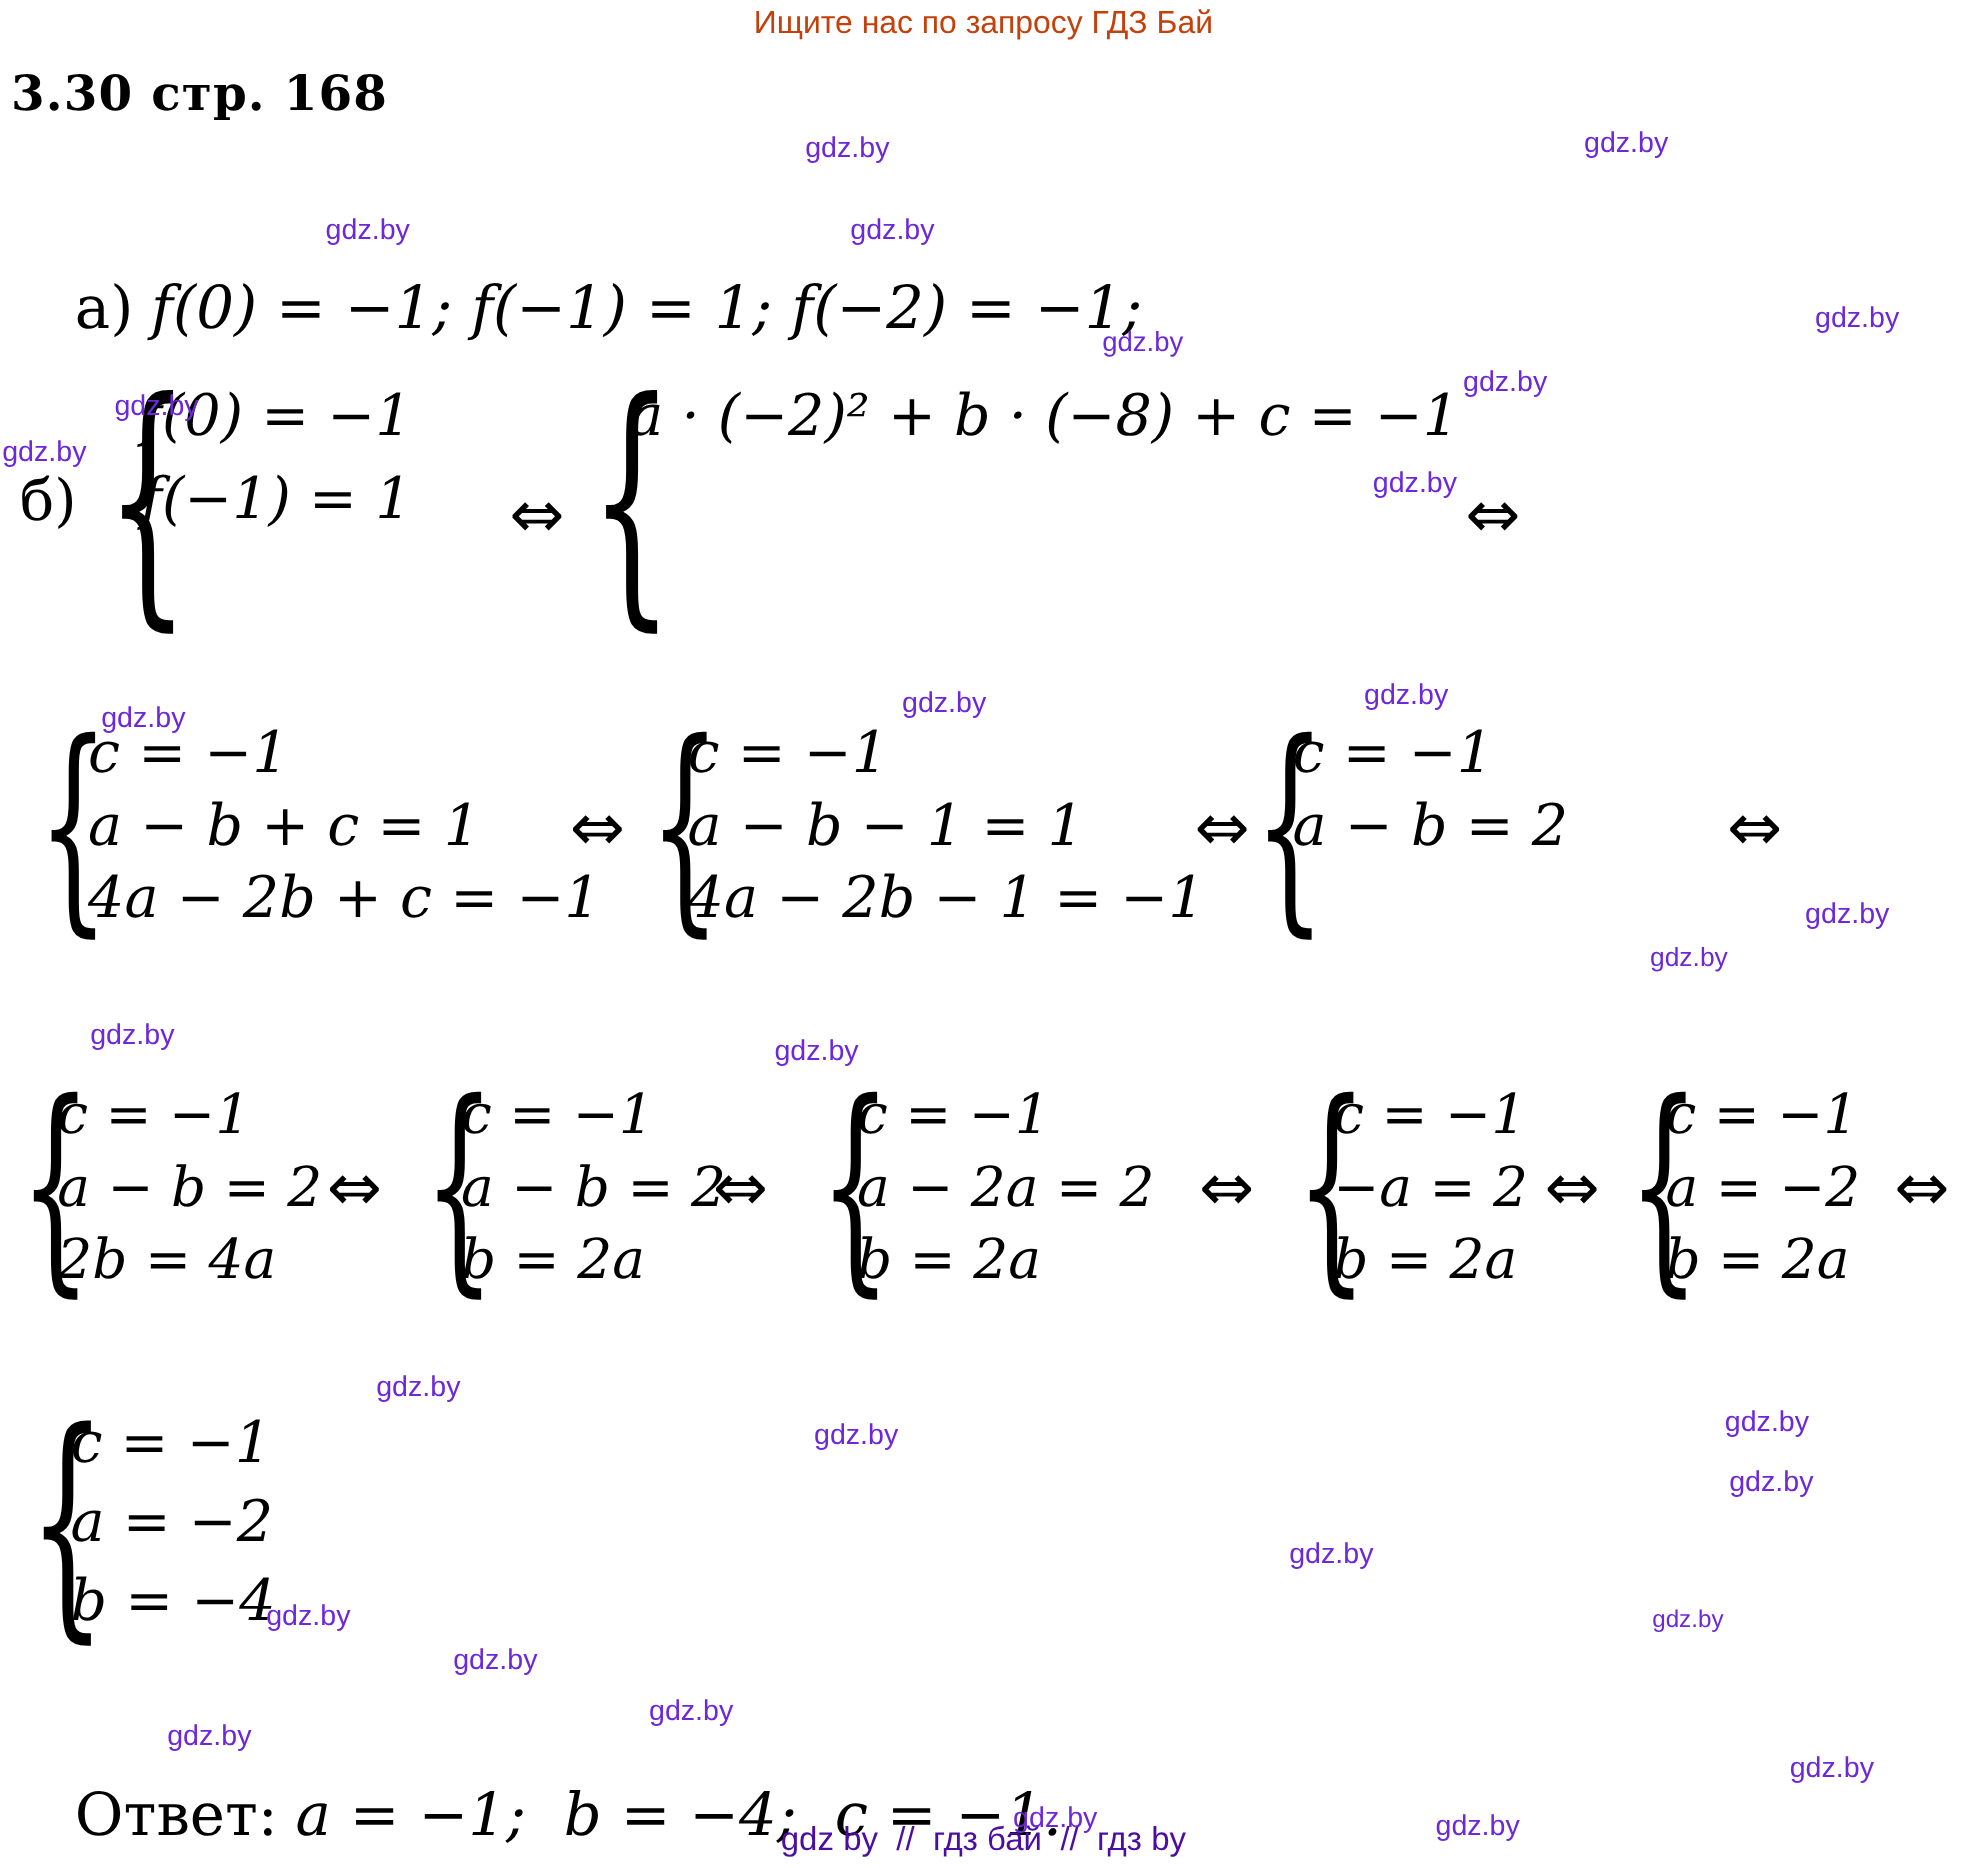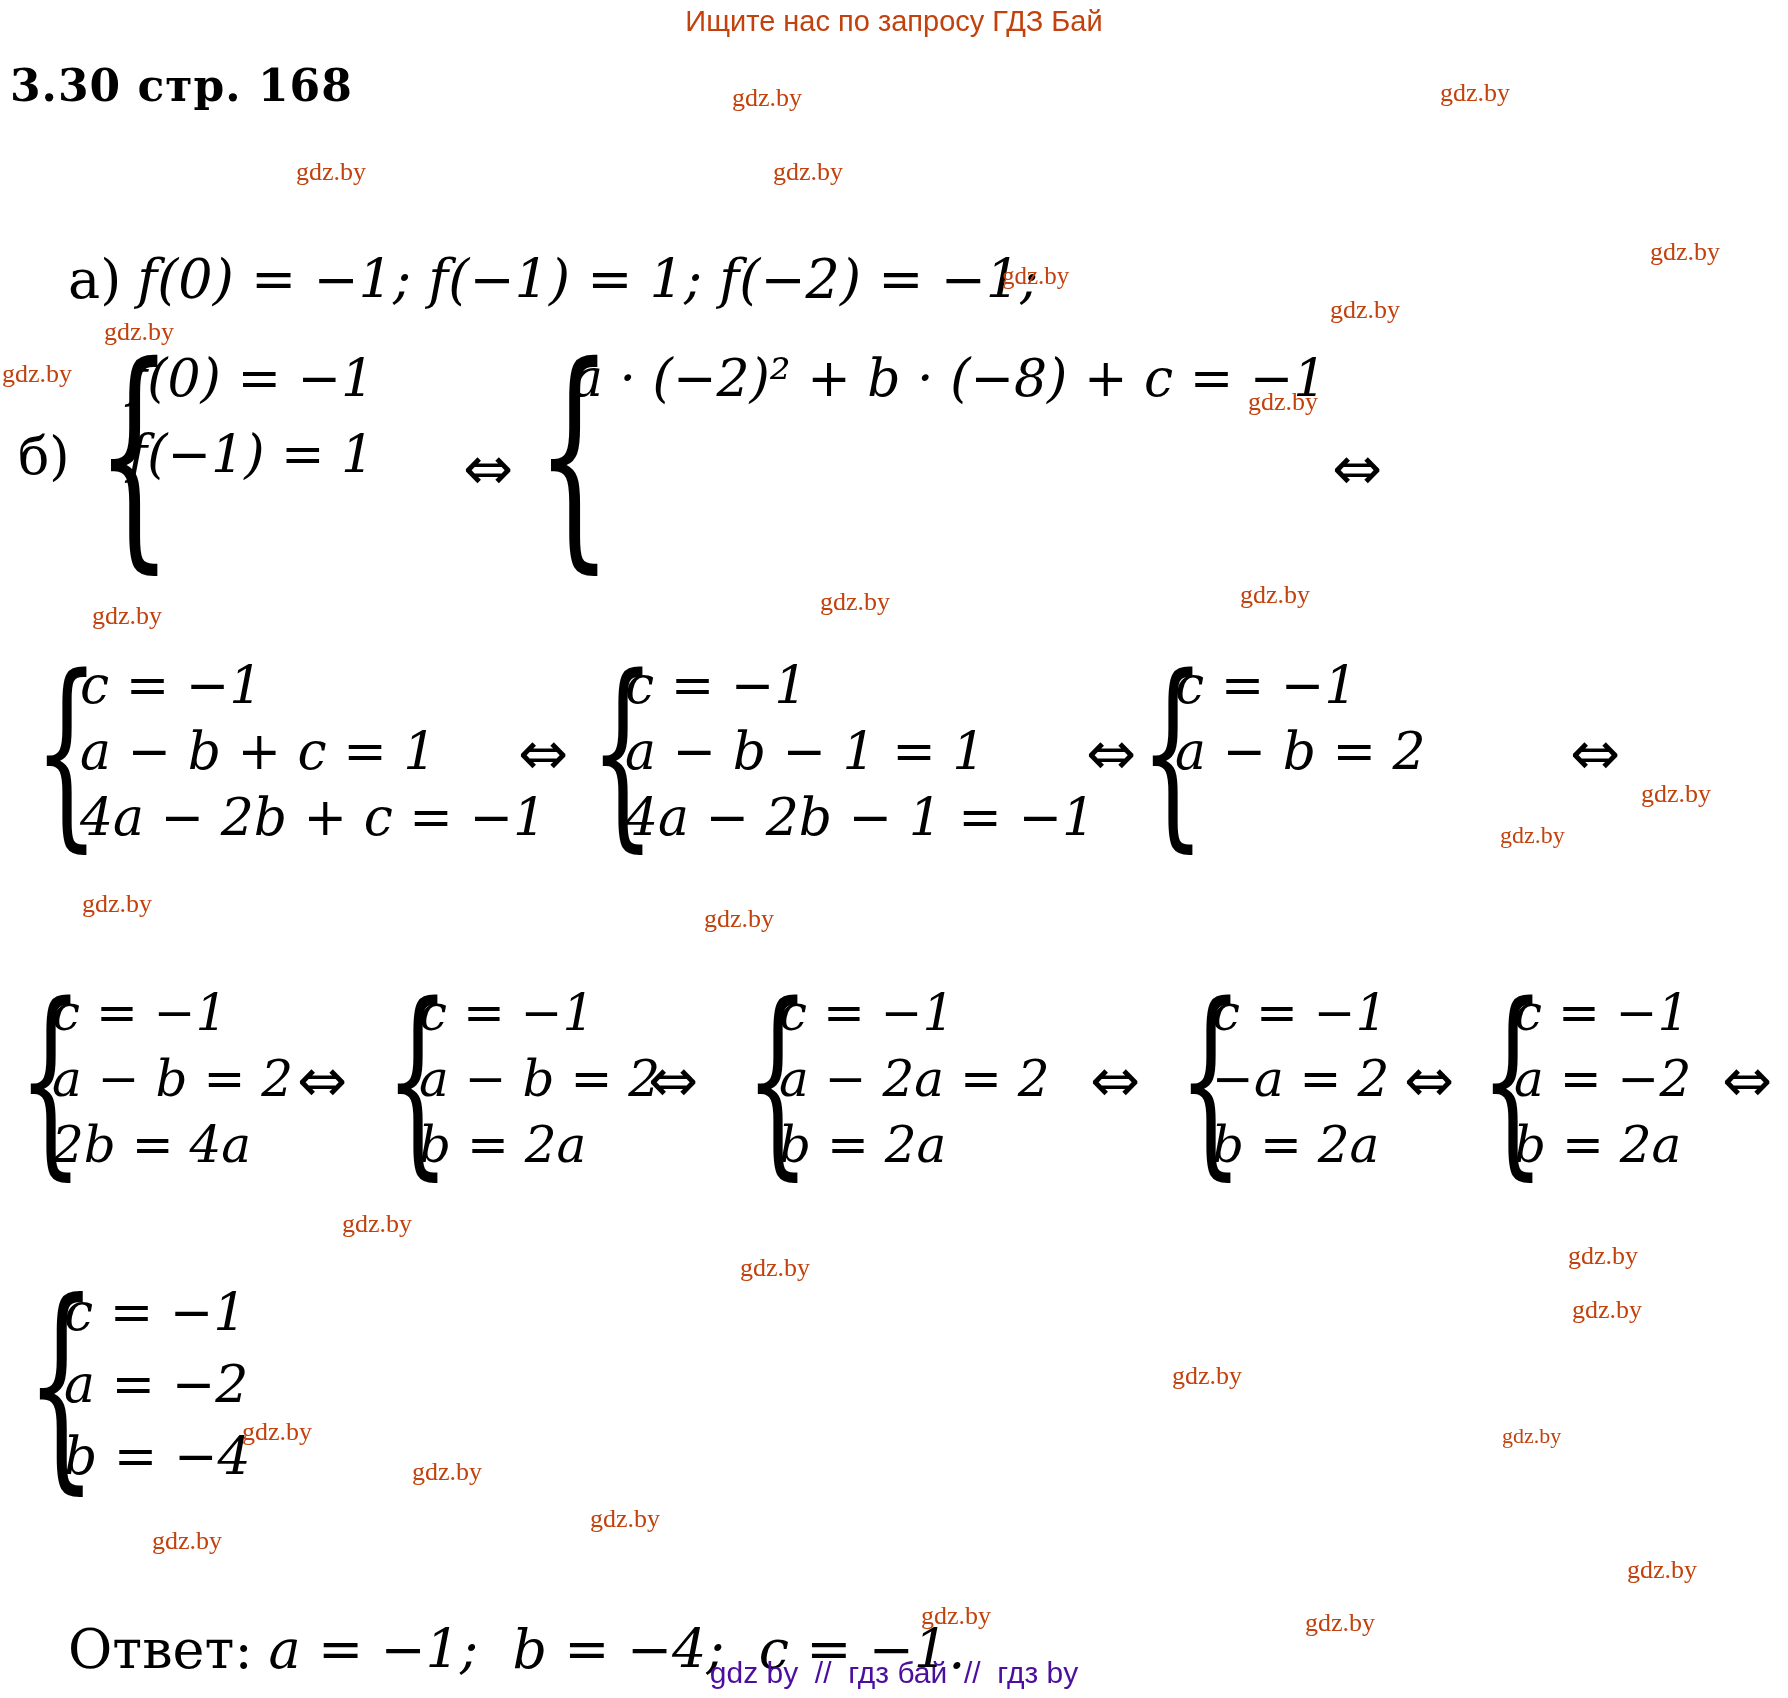--- a/index.html
+++ b/index.html
@@ -2,22 +2,23 @@
 <html><head>
 <meta charset="utf-8">
 <style>
   html,body{margin:0;padding:0}
   body{
     width:1788px;height:1698px;position:relative;overflow:hidden;
     background:#ffffff;color:#000;
     font-family:"Liberation Sans",sans-serif;
   }
   .wm{
-    position:absolute;color:#c2410c;line-height:1.1;white-space:nowrap;
-    font-family:Liberation Serif, serif;
+    position:absolute;color:#6d28d9;line-height:1.1;white-space:nowrap;
+    font-family:Liberation Sans, sans-serif;
+    margin-top:36px;
   }
   .promo{
     position:absolute;top:5px;left:50%;transform:translateX(-50%);
     font-size:29px;color:#c2410c;white-space:pre;
   }
   .title{
     position:absolute;left:10px;top:60px;
     font-family:"DejaVu Serif",serif;font-weight:700;font-size:44px;letter-spacing:1px;
     white-space:pre;
   }

